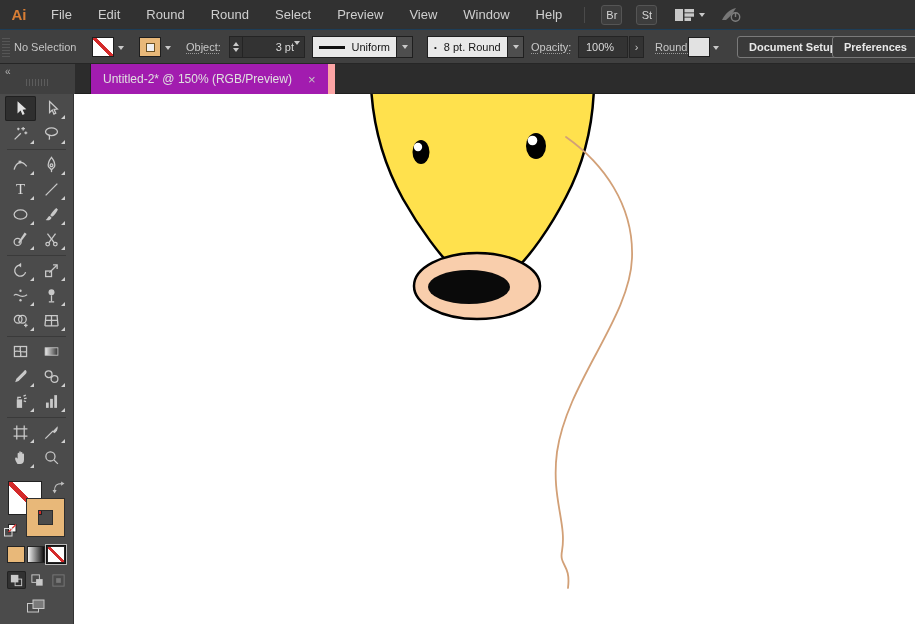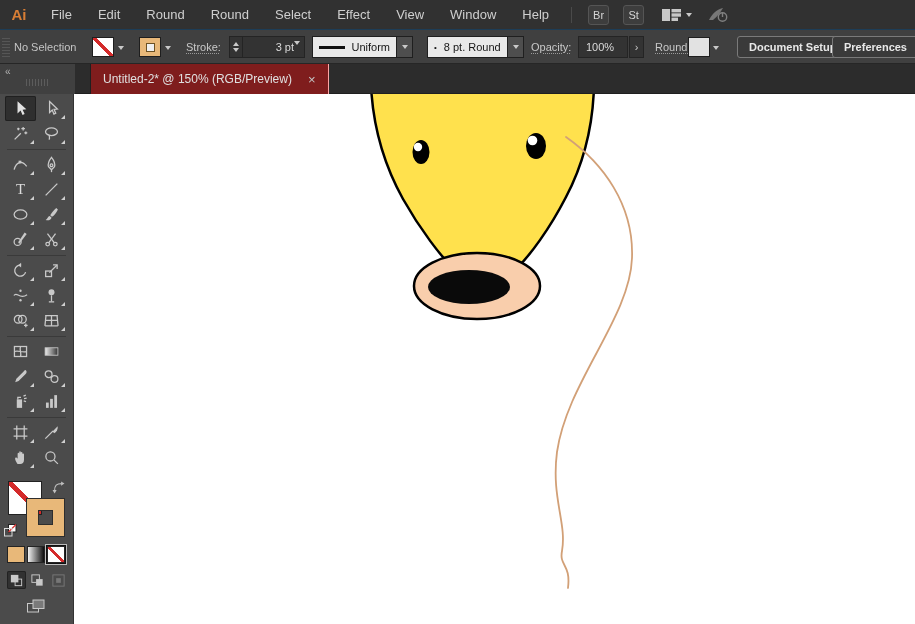--- a/index.html
+++ b/index.html
@@ -45,22 +45,22 @@
   .bar-btn { top:6px; height:22px; padding:0 11px; background:#3a3a3a; border:1px solid #7a7a7a; border-radius:3px;
              color:#e8e8e8; font-size:11px; font-weight:bold; line-height:20px; }
   .style-sw { width:22px; height:20px; top:7px; background:#e2e2e2; border:1px solid #1e1e1e; }
 
   
   .dockhead { position:absolute; left:0; top:64px; width:75px; height:30px; background:#404040; }
   .collapse { position:absolute; left:5px; top:2px; font-size:10px; color:#b0b0b0; }
   .grip-h { position:absolute; left:26px; top:15px; width:22px; height:7px;
             background:repeating-linear-gradient(90deg,#5c5c5c 0 1px,transparent 1px 3px); }
   .tabstrip { position:absolute; left:75px; top:64px; width:840px; height:30px; background:#2c2c2c; border-bottom:1px solid #1f1f1f; }
-  .tab { position:absolute; left:15px; top:0; height:30px; padding:0 12px; background:#7f1d1d;
-         border-right:1px solid #fca5a5; border-left:1px solid #1f1f1f;
+  .tab { position:absolute; left:15px; top:0; height:30px; padding:0 12px; background:#a21caf;
+         border-right:7px solid #fca5a5; border-left:1px solid #1f1f1f;
          display:flex; align-items:center; font-size:12px; color:#e0e0e0;justify-content:space-between; }
   .tab-close { margin-left:16px; color:#c4c4c4; font-size:13px; }
 
   
   .toolbar { position:absolute; left:0; top:94px; width:74px; height:530px; background:#4b4b4b; border-right:1px solid #333; }
   .tool-row { display:flex; padding-left:5px; }
   .tool { width:31px; height:25px; position:relative; display:flex; align-items:center; justify-content:center; }
   .tool.selected { background:#2f2f2f; box-shadow:inset 0 0 0 1px #202020; border-radius:2px; }
   .tool .fly { position:absolute; right:2px; bottom:2px; width:0; height:0;
                border-left:4px solid transparent; border-bottom:4px solid #cfcfcf; }
@@ -90,21 +90,21 @@
 </head>
 <body>
 
 <div class="menubar">
   <span class="ai-logo">Ai</span>
   <span class="menu-item">File</span>
   <span class="menu-item">Edit</span>
   <span class="menu-item">Round</span>
   <span class="menu-item">Round</span>
   <span class="menu-item">Select</span>
-  <span class="menu-item">Effect</span>
+  <span class="menu-item">Preview</span>
   <span class="menu-item">View</span>
   <span class="menu-item">Window</span>
   <span class="menu-item">Help</span>
   <span class="mb-sep"></span>
   <span class="sq-btn">Br</span>
   <span class="sq-btn">St</span>
   <span class="ws-icon">
     <svg viewBox="0 0 21 16" width="21" height="16">
         <g fill="#c8c8c8">
           <rect x="1" y="2" width="8" height="12"></rect>
@@ -129,21 +129,21 @@
   <span class="no-sel">No Selection</span>
 
   <div class="swatch slash" style="left:92px"></div>
   <span class="chev dd-chev" style="left:118px"></span>
 
   <div class="swatch sw-stroke" style="left:139px">
       <span class="hole"></span>
     </div>
   <span class="chev dd-chev" style="left:165px"></span>
 
-  <span class="link-label" style="left:186px">Stroke:</span>
+  <span class="link-label" style="left:186px">Object:</span>
 
   <div class="dk-group" style="left:229px; width:76px">
     <span class="stepper">
         <span class="tri-up"></span>
         <span class="tri-dn"></span>
       </span>
     <span style="padding-left:6px; flex:1">3 pt</span>
     <span class="chev" style="margin:0 4px 6px 0"></span>
   </div>
 

